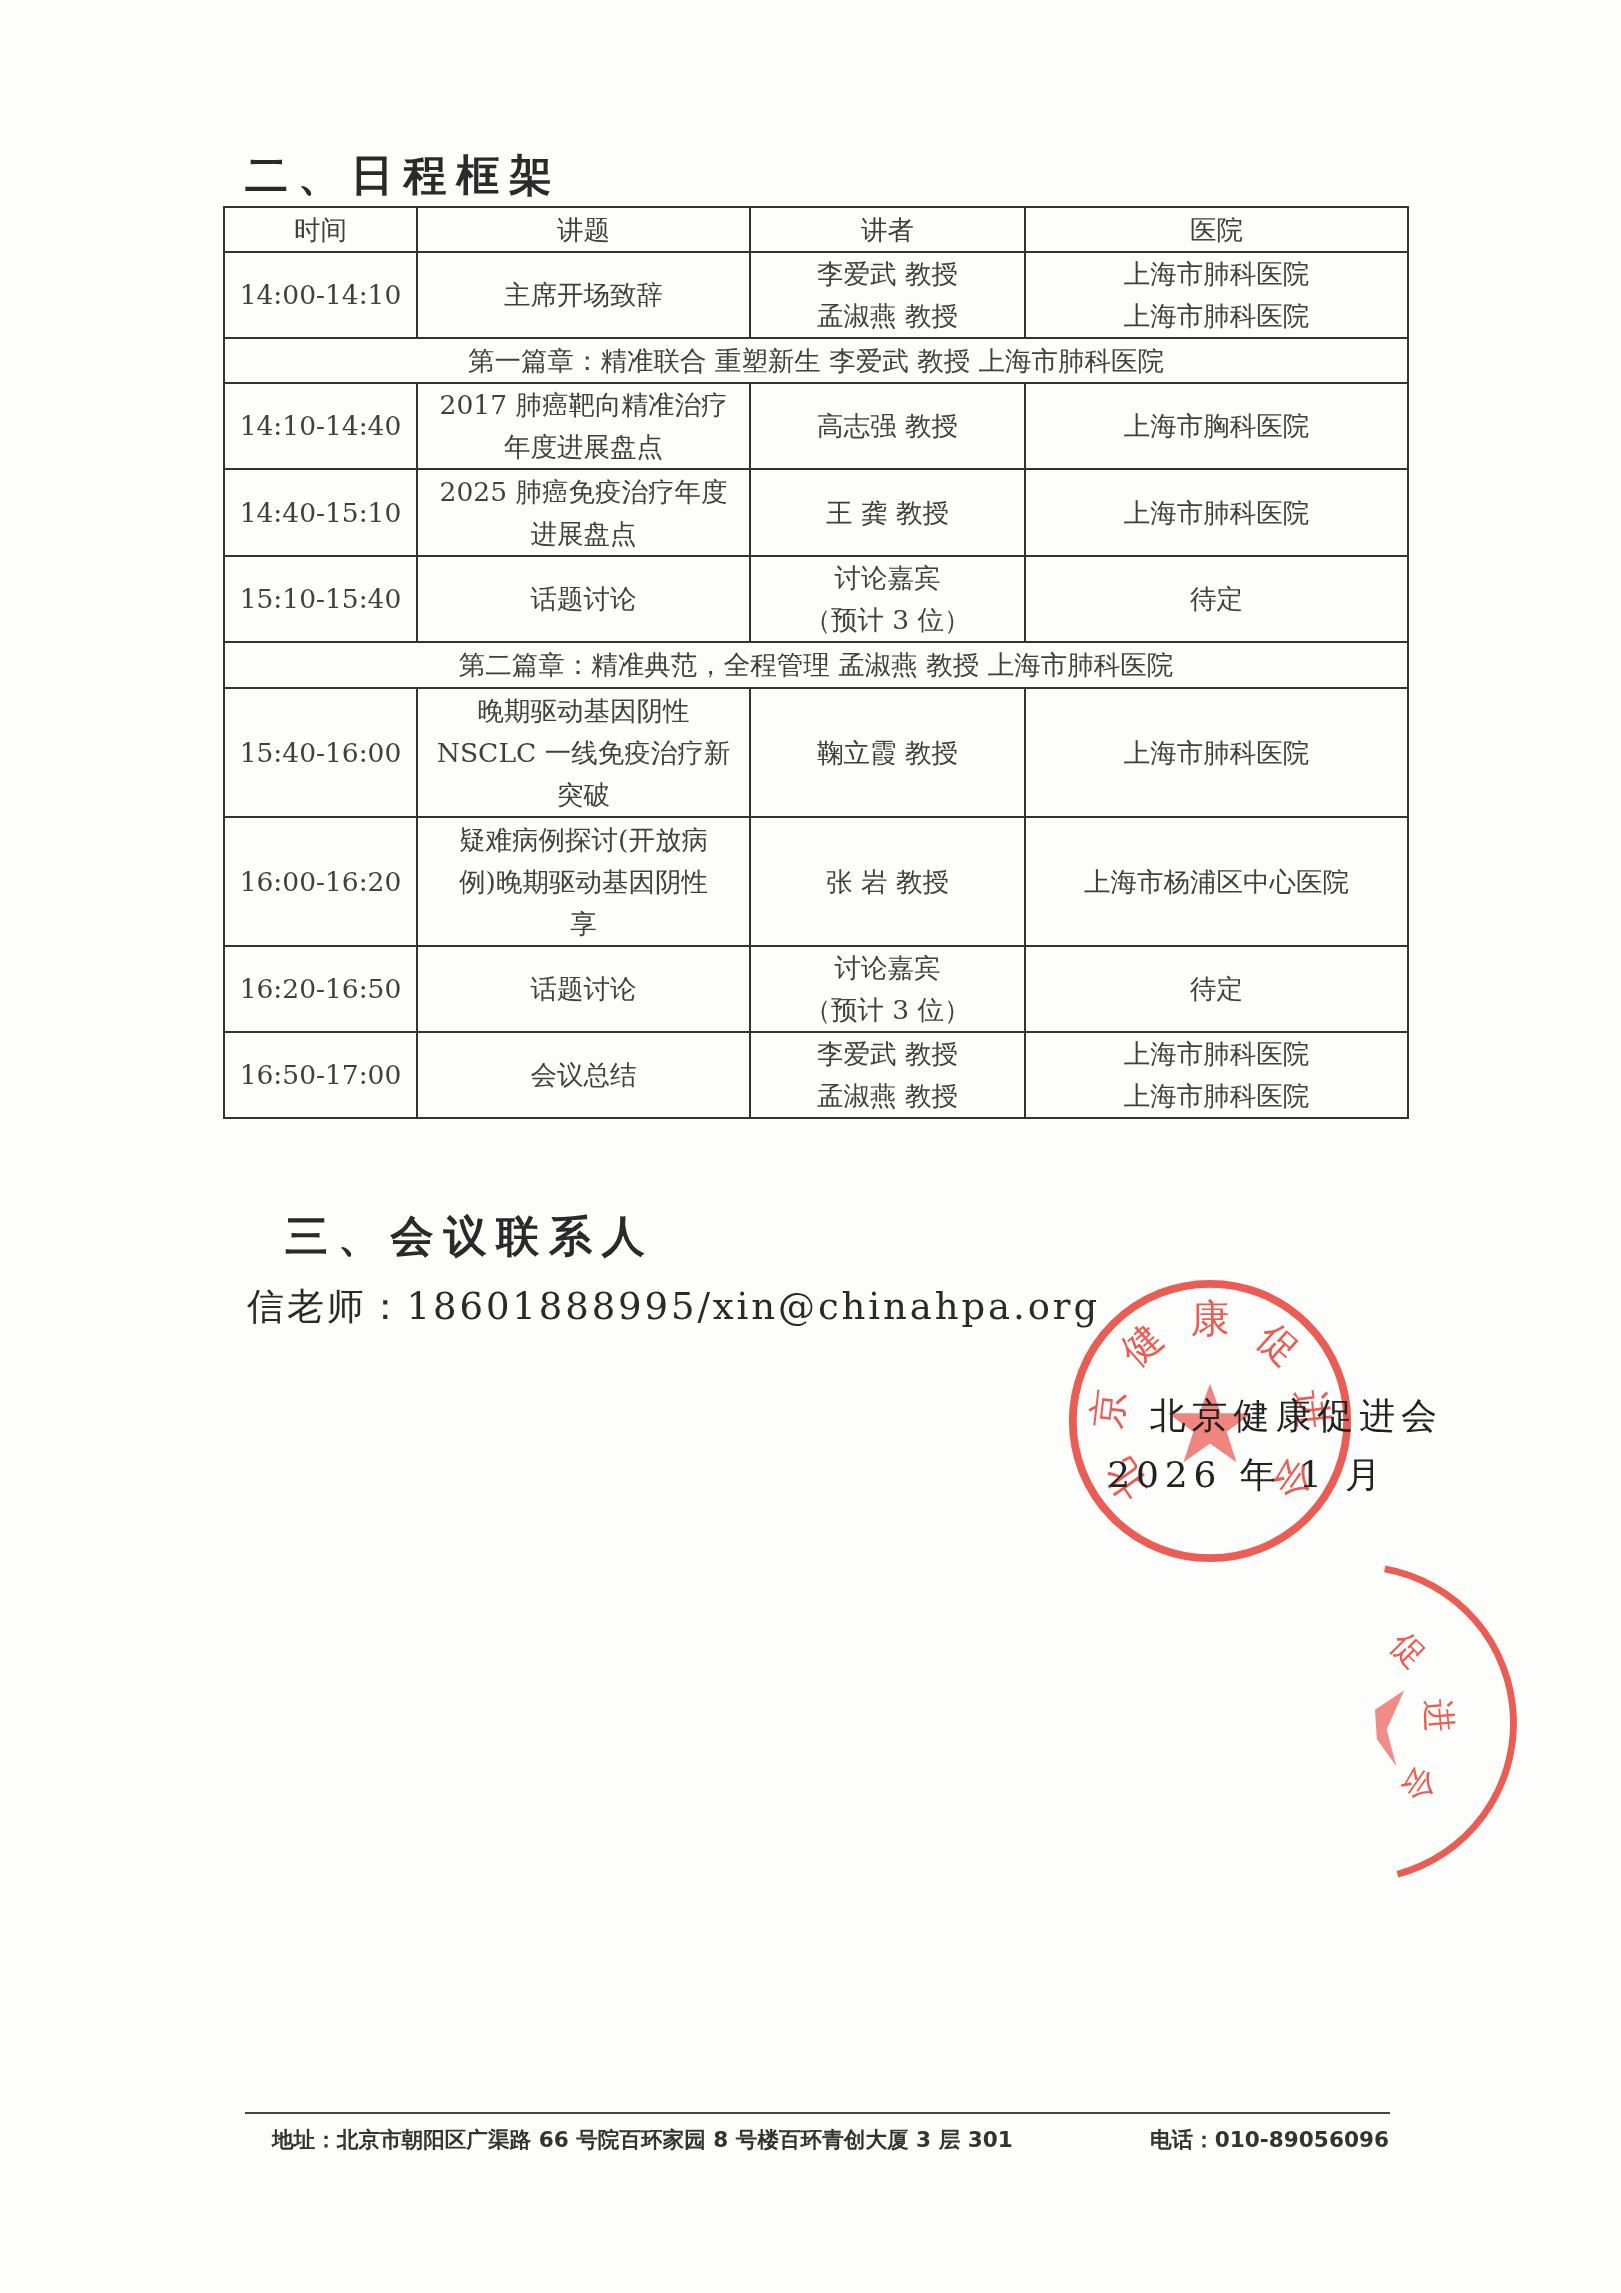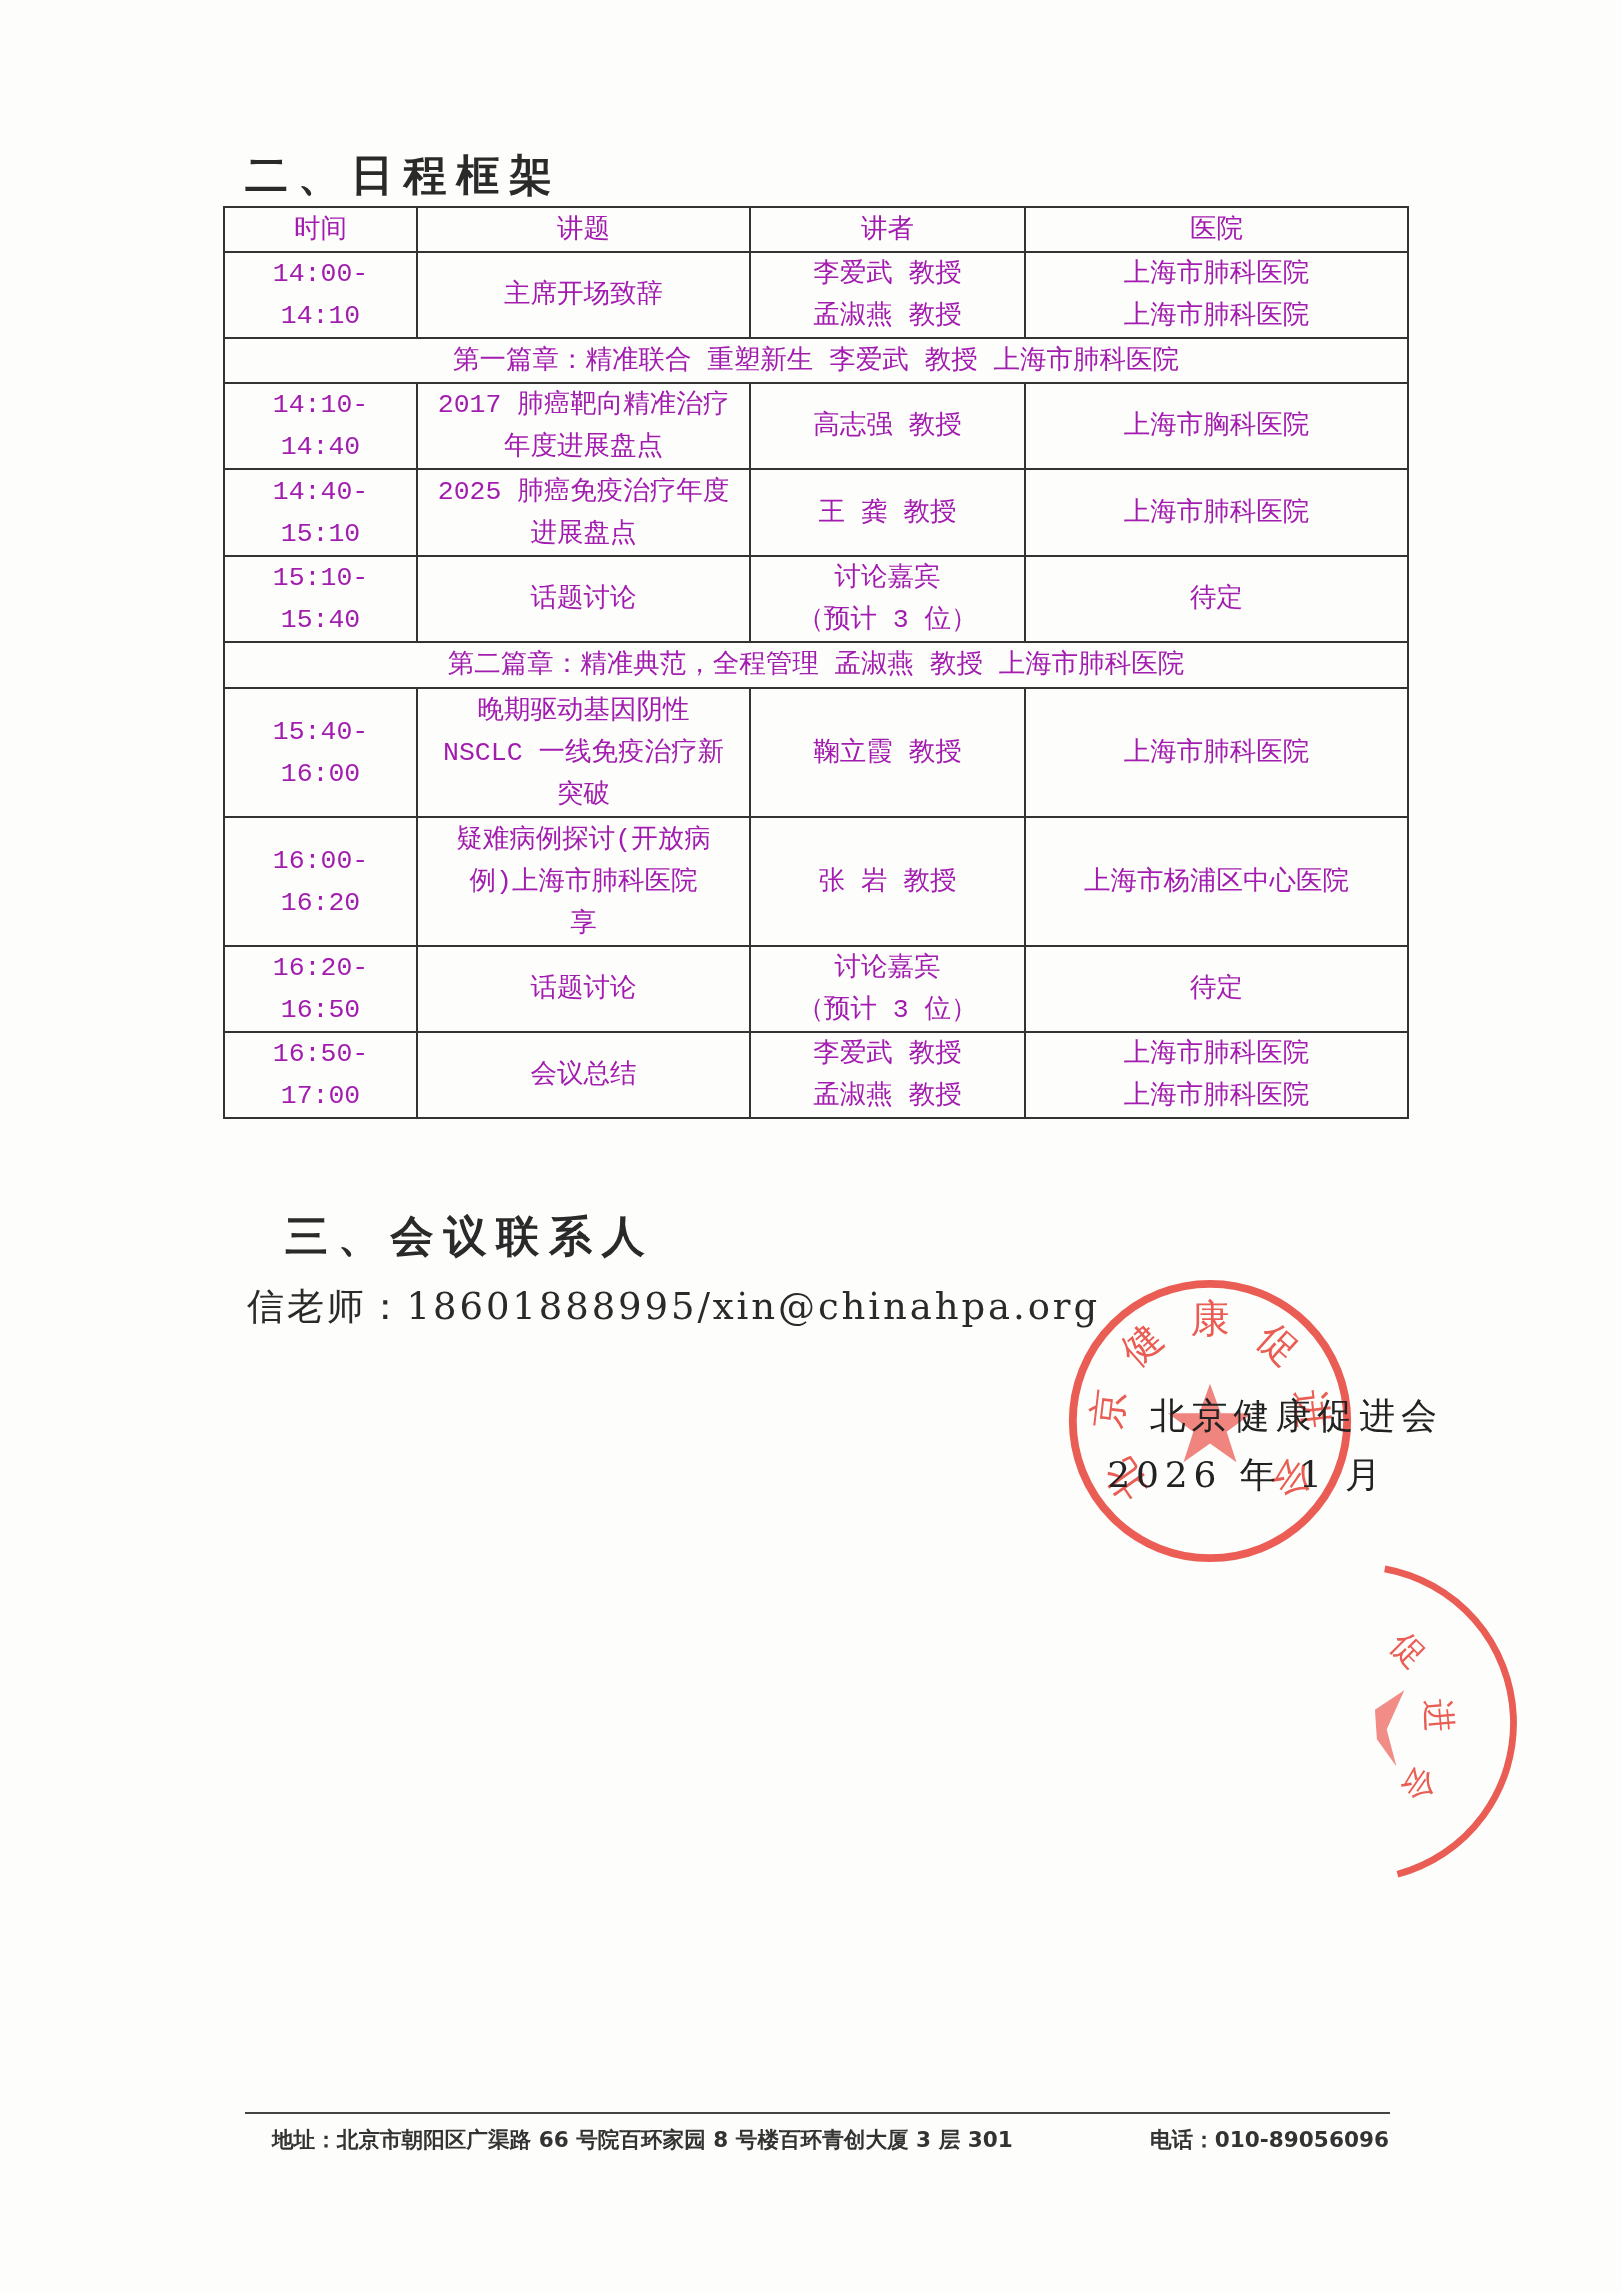--- a/index.html
+++ b/index.html
@@ -5,21 +5,21 @@
   html, body { margin:0; padding:0; background:#fdfdfb; }
   body { width:1621px; height:2294px; position:relative; overflow:hidden;
          font-family:"DejaVu Serif","Liberation Serif",serif; color:#222; }
   .h2 { position:absolute; left:245px; font-size:43px; letter-spacing:9.8px;
         font-family:Liberation Sans, sans-serif; font-weight:bold; color:#2a2a2a; }
   #sched-title { top:147px; }
   #contact-title { top:1208px;margin-left:40px; }
   table.sched { position:absolute; left:223px; top:206px; width:1185px;
         border-collapse:collapse; table-layout:fixed; }
   table.sched td { border:2px solid #333; text-align:center; vertical-align:middle;
-        font-size:26.5px; line-height:42px; padding:0 10px; color:#a21caf;font-family:Liberation Mono, monospace; }
+        font-size:26.5px; line-height:42px; padding:0 10px; color:#404040; }
   table.sched col.c1 { width:193px; } table.sched col.c2 { width:333px; }
   table.sched col.c3 { width:275px; } table.sched col.c4 { width:383px; }
   .ln { display:block; }
   #contact-line { position:absolute; left:247px; top:1282px; font-size:37px; letter-spacing:2.9px;
         font-family:"DejaVu Serif","Liberation Serif",serif; color:#2a2a2a; }
   .sig { position:absolute; font-size:36px; letter-spacing:5.9px; color:#222; z-index:3; text-align:right; }
   #sig-org { left:1134px; top:1392px; width:309px; }
   #sig-date { left:1078px; top:1451px; width:309px; }
   .seal { position:absolute; z-index:2; }
   #footer-rule { position:absolute; left:245px; top:2112px; width:1145px; height:2px; background:#444; }
@@ -118,21 +118,21 @@
           <span class="ln">鞠立霞 教授</span>
         </td>
         <td>
           <span class="ln">上海市肺科医院</span>
         </td>
       </tr>
       <tr style="height: 129px;">
         <td>16:00-16:20</td>
         <td>
           <span class="ln">疑难病例探讨(开放病</span>
-          <span class="ln">例)上海市肺科医院</span>
+          <span class="ln">例)晚期驱动基因阴性</span>
           <span class="ln">享</span>
         </td>
         <td>
           <span class="ln">张  岩 教授</span>
         </td>
         <td>
           <span class="ln">上海市杨浦区中心医院</span>
         </td>
       </tr>
       <tr style="height: 86px;">

